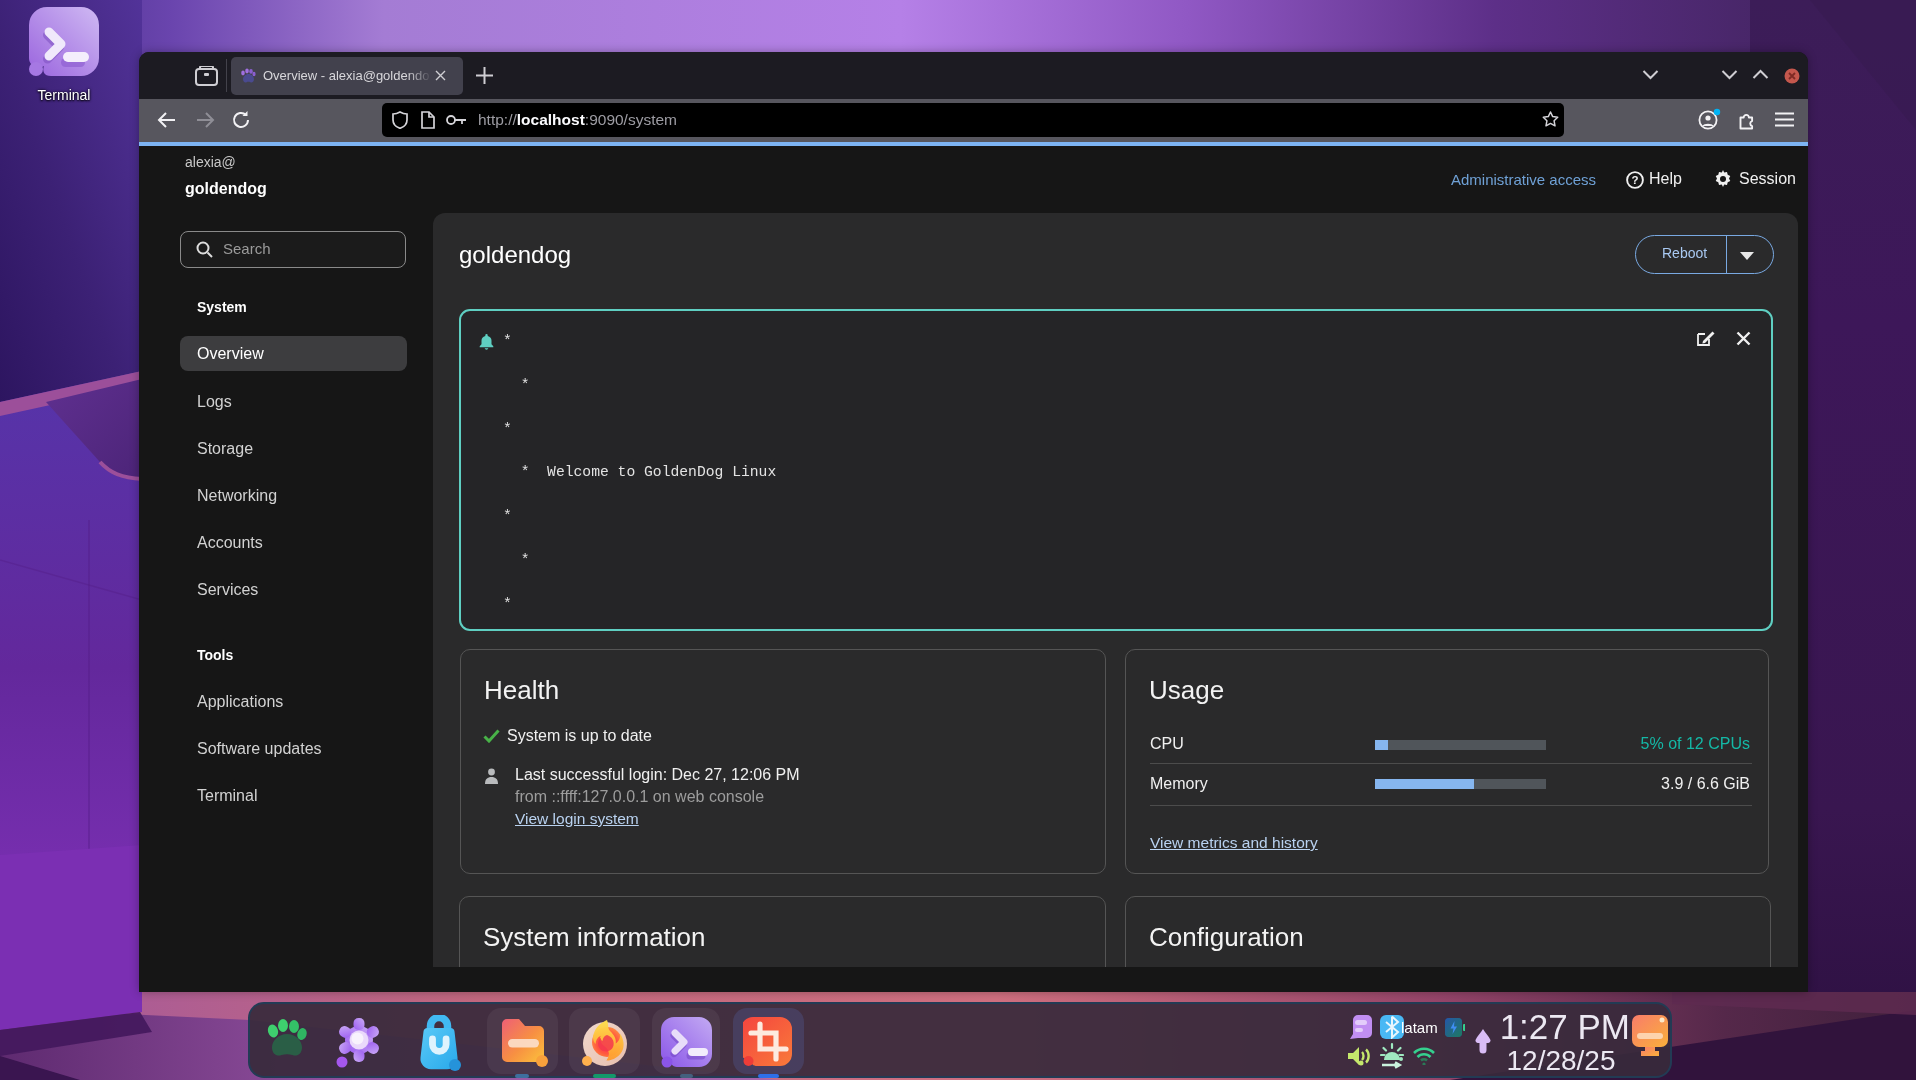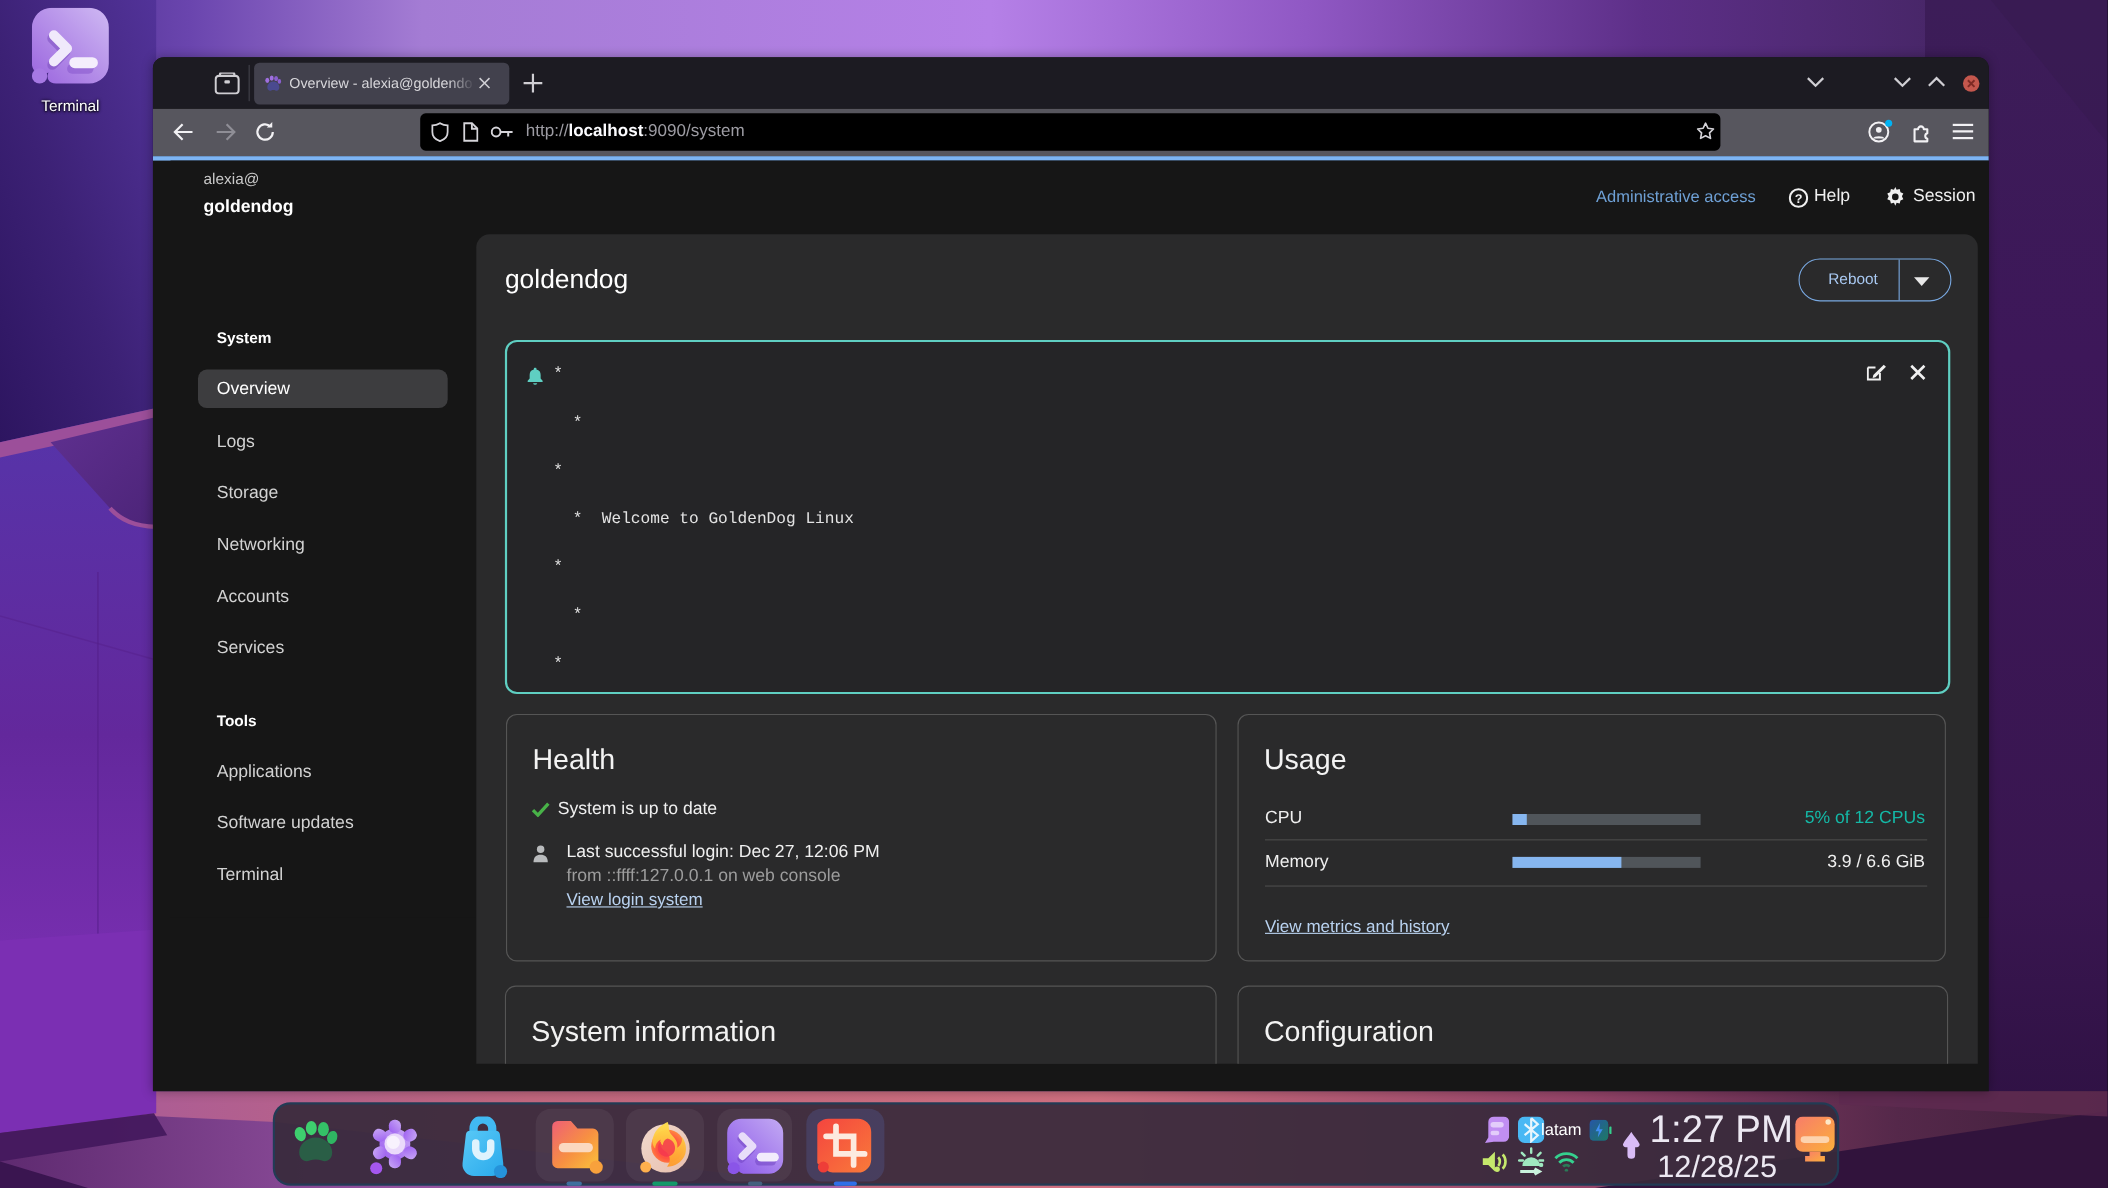--- a/index.html
+++ b/index.html
@@ -247,20 +247,27 @@
       <circle cx="9" cy="9" r="7.9" fill="none" stroke="#f0f0f0" stroke-width="1.9"></circle>
       <text x="9" y="13.2" text-anchor="middle" font-size="11.5" font-weight="bold" fill="#f0f0f0">?</text>
     </svg>
     <div class="mastlink" style="left:1494px;">Help</div>
     <svg class="abs" style="left:1559px;top:24px" width="18" height="18" viewBox="0 0 18 18">
       <path d="M9 0 l1.2 2.6 2.8 -.7 .7 2.8 2.6 1.2 -1.3 2.6 1.3 2.6 -2.6 1.2 -.7 2.8 -2.8 -.7 -1.2 2.6 -1.2 -2.6 -2.8 .7 -.7 -2.8 -2.6 -1.2 1.3 -2.6 -1.3 -2.6 2.6 -1.2 .7 -2.8 2.8 .7 z" fill="#f0f0f0"></path>
       <circle cx="9" cy="9" r="3" fill="#161616"></circle>
     </svg>
     <div class="mastlink" style="left:1584px;">Session</div>
 
+    <div id="search">
+      <svg class="abs" style="left:15px;top:9px" width="17" height="17" viewBox="0 0 17 17">
+        <circle cx="7" cy="7" r="5.5" fill="none" stroke="#ddd" stroke-width="2"></circle>
+        <path d="M11.5 11.5 L16 16" stroke="#ddd" stroke-width="2"></path>
+      </svg>
+      <div class="ph">Search</div>
+    </div>
     <div class="navhdr" style="top:153px;">System</div>
     <div id="navsel"></div>
     <div class="navitem" style="top:199px;color:#fff;">Overview</div>
     <div class="navitem" style="top:247px;">Logs</div>
     <div class="navitem" style="top:294px;">Storage</div>
     <div class="navitem" style="top:341px;">Networking</div>
     <div class="navitem" style="top:388px;">Accounts</div>
     <div class="navitem" style="top:435px;">Services</div>
     <div class="navhdr" style="top:501px;">Tools</div>
     <div class="navitem" style="top:547px;">Applications</div>

